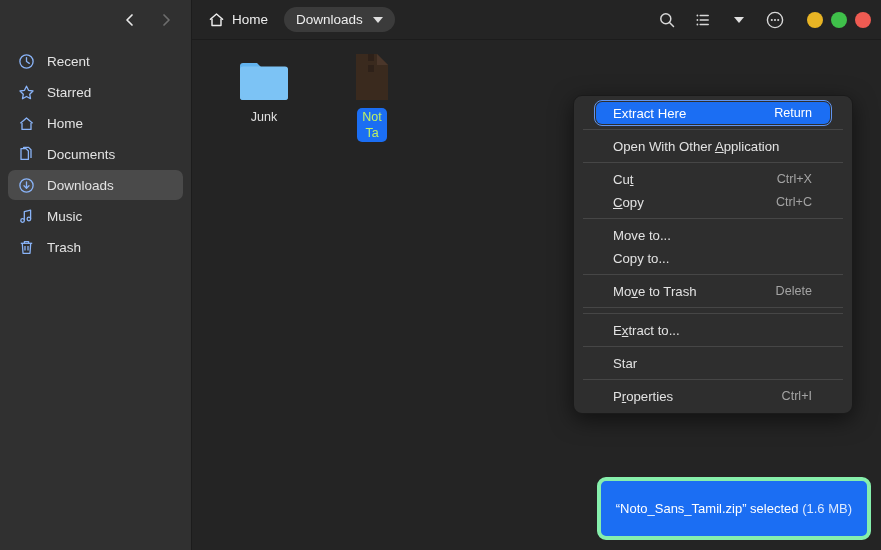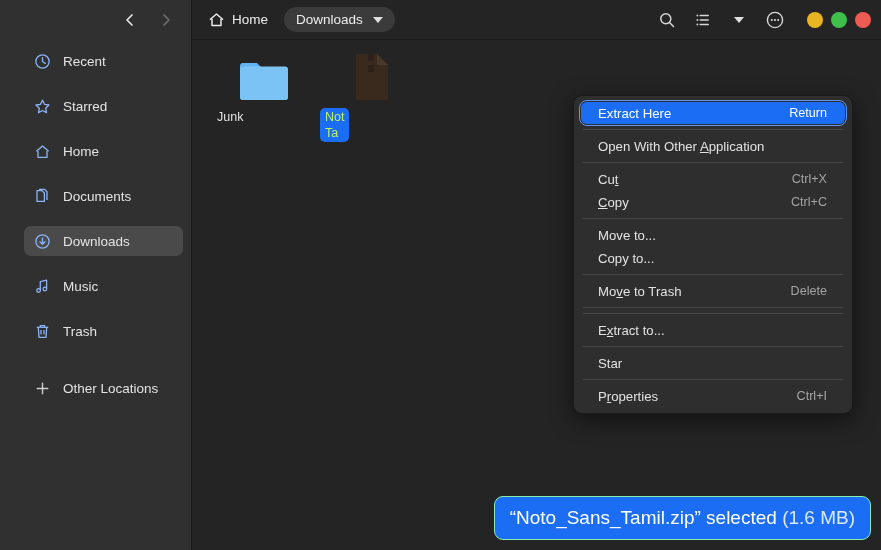--- a/index.html
+++ b/index.html
@@ -25,21 +25,21 @@
   }
   .navbtn {
     width: 30px; height: 28px; display: flex;
     align-items: center; justify-content: center;
     border-radius: 6px;
   }
   .navbtn svg { display: block; }
   .navbtn.enabled { color: #e6e6e6; }
   .navbtn.disabled { color: #6d6d6d; }
 
-  .places { padding: 6px 8px 0 24px; display: flex; flex-direction: column; gap: 15px; }
+  .places { padding: 6px 8px 0 8px; display: flex; flex-direction: column; gap: 1px; }
   .place {
     display: flex; align-items: center; gap: 12px;
     height: 30px; padding: 0 10px; border-radius: 7px;
     color: #e3e3e3; font-size: 13.5px; white-space: nowrap;
   }
   .place.selected { background: #4a4a4a; }
   .place .ic { width: 17px; height: 17px; color: #8ab4f8; flex: 0 0 17px;
                display: flex; align-items: center; justify-content: center; }
   .place .ic svg { display: block; }
   .place.other { margin-top: 12px; }
@@ -67,61 +67,61 @@
            border-right: 5px solid transparent; border-top: 6px solid #e0e0e0; }
   .hb-spacer { flex: 1 1 auto; }
   .hb-ic { width: 28px; height: 28px; display: flex; align-items: center;
            justify-content: center; color: #d8d8d8; border-radius: 6px; }
   .hb-ic svg { display: block; }
   .wbtns { display: flex; align-items: center; gap: 8px; margin-left: 10px; }
   .wbtn { width: 16px; height: 16px; border-radius: 50%; }
 
   
   .grid { position: absolute; top: 40px; left: 0; right: 0; bottom: 0; }
-  .file { position: absolute; width: 104px; text-align: left; }
+  .file { position: absolute; width: 104px; text-align: center; }
   .file .thumb { height: 54px; display: flex; align-items: flex-end;
                  justify-content: center; }
   .file .thumb svg { display: block; }
   .file .lbl {
     margin-top: 6px; font-size: 12.5px; color: #e0e0e0;
     line-height: 16px; display: inline-block; padding: 1px 5px;
     border-radius: 5px; max-width: 100px;
     overflow: hidden; word-break: break-all;
   }
   .file.selected .lbl { background: #1b6ef3; color: #bef264; }
 
   
   .ctxmenu {
     position: absolute; left: 381px; top: 95px; width: 280px;
     background: #2e2e2e; border: 1px solid #1a1a1a; border-radius: 9px;
     padding: 5px 0; box-shadow: 0 6px 22px rgba(0,0,0,.55);
     z-index: 40;
   }
   .mi {
     display: flex; align-items: center; height: 22px;
-    padding: 0 18px 0 17px; margin: 1px 7px; border-radius: 6px;
+    padding: 0 18px 0 17px; margin: 1px 22px; border-radius: 6px;
     color: #e2e2e2; font-size: 13.2px; white-space: nowrap;
   }
   .mi .mlbl { flex: 1 1 auto; }
   .mi .mkey { color: #a3a3a3; font-size: 12.6px; padding-left: 14px; }
   .mi u { text-decoration: underline; }
   .mi.highlight {
     background: #1b6ef3; color: #ffffff;
     outline: 1px solid #5f94f0; outline-offset: 1px;
   }
   .mi.highlight .mkey { color: #ffffff; }
   .msep { height: 1px; background: #464646; margin: 5px 9px; }
 
   
   .status {
     position: absolute; right: 10px; bottom: 10px;
     background: #1b6ef3; color: #ffffff;
-    border-radius: 9px; padding: 10px 15px;
-    font-size: 19px; white-space: nowrap;
-    border: 1px solid #86efac; z-index: 50;
+    border-radius: 9px; padding: 20px 15px;
+    font-size: 13px; white-space: nowrap;
+    border: 4px solid #86efac; z-index: 50;
   }
   .status .sz { color: #dce8fd; }
 </style>
 </head>
 <body>
 
 <div id="app">
 
   <div class="sidebar">
     <div class="sidebar-head">
@@ -207,28 +207,20 @@
           <svg width="17" height="17" viewBox="0 0 17 17" fill="none" stroke="currentColor" stroke-width="1.3" stroke-linejoin="round">
             <path d="M2.8 4.3h11.4"></path>
               <path d="M6.4 4.3V2.6h4.2v1.7"></path>
             <path d="M4.3 4.3 5 14.3h7l.7-10"></path>
               <path d="M7 7v4.6M10 7v4.6"></path>
           </svg>
         </span>
         <span>Trash</span>
       </div>
 
-      <div class="place other">
-        <span class="ic">
-          <svg width="17" height="17" viewBox="0 0 17 17" fill="none" stroke="currentColor" stroke-width="1.4" stroke-linecap="round">
-            <path d="M8.5 3.2v10.6M3.2 8.5h10.6"></path>
-          </svg>
-        </span>
-        <span>Other Locations</span>
-      </div>
 
     </div>
   </div>
 
   <div class="main">
 
     <div class="headerbar">
       <div class="crumb-home">
         <svg width="17" height="17" viewBox="0 0 17 17" fill="none" stroke="#ededed" stroke-width="1.45" stroke-linejoin="round" stroke-linecap="round">
           <path d="M2.4 8.2 8.5 3l6.1 5.2"></path>

